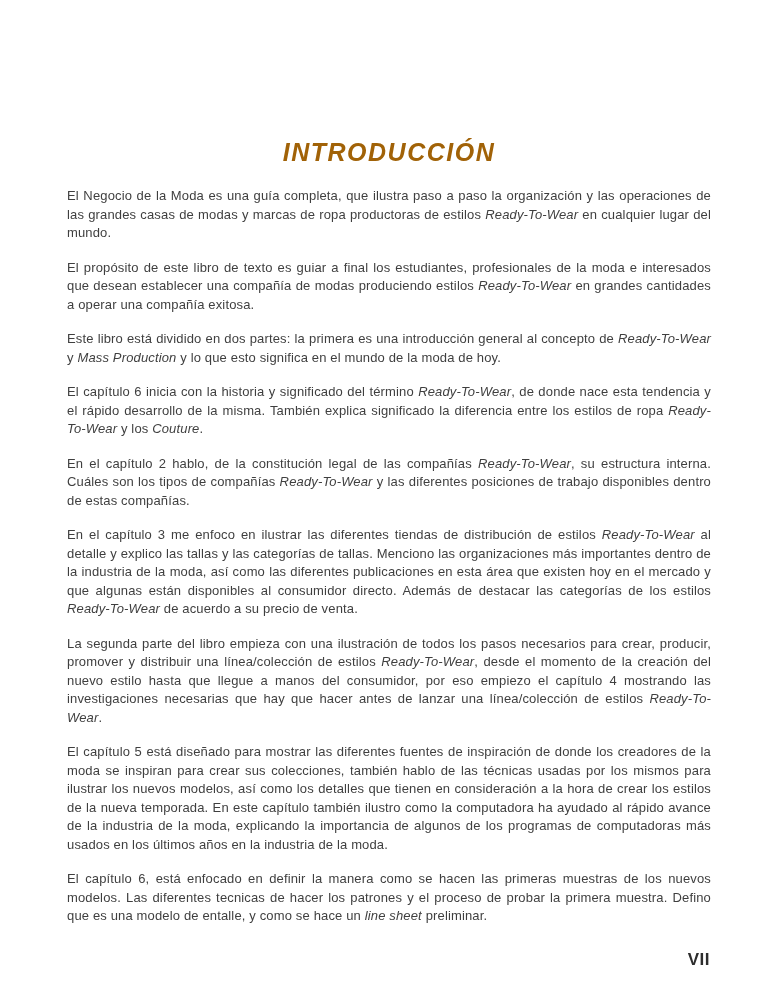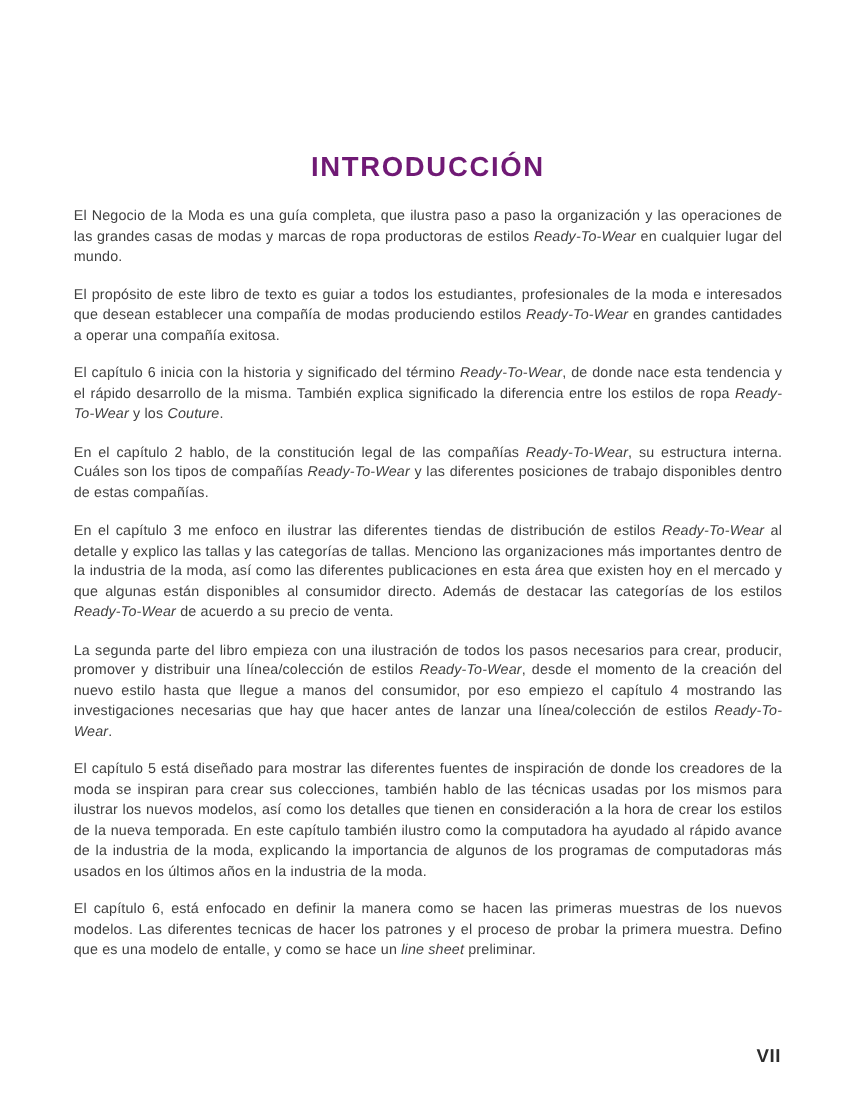--- a/index.html
+++ b/index.html
@@ -17,21 +17,22 @@
     padding: 138px 67px 0 67px;
     color: #3f3f3f;
     overflow: hidden;
   }
   .title {
     margin: 0 0 20px 0;
     text-align: center;
     font-size: 25px;
     font-weight: bold;
     letter-spacing: 1.5px;
-    color: #701a75;
+    color: #a16207;
+    font-style: italic;
   }
   .body-text {
     font-size: 13px;
     line-height: 18.5px;
     text-align: justify;
     letter-spacing: 0.15px;
   }
   .body-text p {
     margin: 16px 0 9px 0;
   }
@@ -48,21 +49,22 @@
     color: #2d2d2d;
   }
 </style>
 </head>
 <body>
 
 <div class="page">
   <h1 class="title">INTRODUCCIÓN</h1>
   <div class="body-text">
       <p><span>El Negocio de la Moda es una guía completa, que ilustra paso a paso la organización y las operaciones de las grandes casas de modas y marcas de ropa productoras de estilos </span><em>Ready-To-Wear</em><span> en cualquier lugar del mundo.</span></p>
-      <p><span>El propósito de este libro de texto es guiar a todos los estudiantes, profesionales de la moda e interesados que desean establecer una compañía de modas produciendo estilos </span><em>Ready-To-Wear</em><span> en grandes cantidades a operar una compañía exitosa.</span></p>
+      <p><span>El propósito de este libro de texto es guiar a final los estudiantes, profesionales de la moda e interesados que desean establecer una compañía de modas produciendo estilos </span><em>Ready-To-Wear</em><span> en grandes cantidades a operar una compañía exitosa.</span></p>
+      <p><span>Este libro está dividido en dos partes: la primera es una introducción general al concepto de </span><em>Ready-To-Wear</em><span> y </span><em>Mass Production</em><span> y lo que esto significa en el mundo de la moda de hoy.</span></p>
       <p><span>El capítulo 6 inicia con la historia y significado del término </span><em>Ready-To-Wear</em><span>, de donde nace esta tendencia y el rápido desarrollo de la misma. También explica significado la diferencia entre los estilos de ropa </span><em>Ready-To-Wear</em><span> y los </span><em>Couture</em><span>.</span></p>
       <p><span>En el capítulo 2 hablo, de la constitución legal de las compañías </span><em>Ready-To-Wear</em><span>, su estructura interna. Cuáles son los tipos de compañías </span><em>Ready-To-Wear</em><span> y las diferentes posiciones de trabajo disponibles dentro de estas compañías.</span></p>
       <p><span>En el capítulo 3 me enfoco en ilustrar las diferentes tiendas de distribución de estilos </span><em>Ready-To-Wear</em><span> al detalle y explico las tallas y las categorías de tallas. Menciono las organizaciones más importantes dentro de la industria de la moda, así como las diferentes publicaciones en esta área que existen hoy en el mercado y que algunas están disponibles al consumidor directo. Además de destacar las categorías de los estilos </span><em>Ready-To-Wear</em><span> de acuerdo a su precio de venta.</span></p>
       <p><span>La segunda parte del libro empieza con una ilustración de todos los pasos necesarios para crear, producir, promover y distribuir una línea/colección de estilos </span><em>Ready-To-Wear</em><span>, desde el momento de la creación del nuevo estilo hasta que llegue a manos del consumidor, por eso empiezo el capítulo 4 mostrando las investigaciones necesarias que hay que hacer antes de lanzar una línea/colección de estilos </span><em>Ready-To-Wear</em><span>.</span></p>
       <p><span>El capítulo 5 está diseñado para mostrar las diferentes fuentes de inspiración de donde los creadores de la moda se inspiran para crear sus colecciones, también hablo de las técnicas usadas por los mismos para ilustrar los nuevos modelos, así como los detalles que tienen en consideración a la hora de crear los estilos de la nueva temporada. En este capítulo también ilustro como la computadora ha ayudado al rápido avance de la industria de la moda, explicando la importancia de algunos de los programas de computadoras más usados en los últimos años en la industria de la moda.</span></p>
       <p><span>El capítulo 6, está enfocado en definir la manera como se hacen las primeras muestras de los nuevos modelos. Las diferentes tecnicas de hacer los patrones y el proceso de probar la primera muestra. Defino que es una modelo de entalle, y como se hace un </span><em>line sheet</em><span> preliminar.</span></p>
     </div>
   <div class="page-number">VII</div>
 </div>
 

